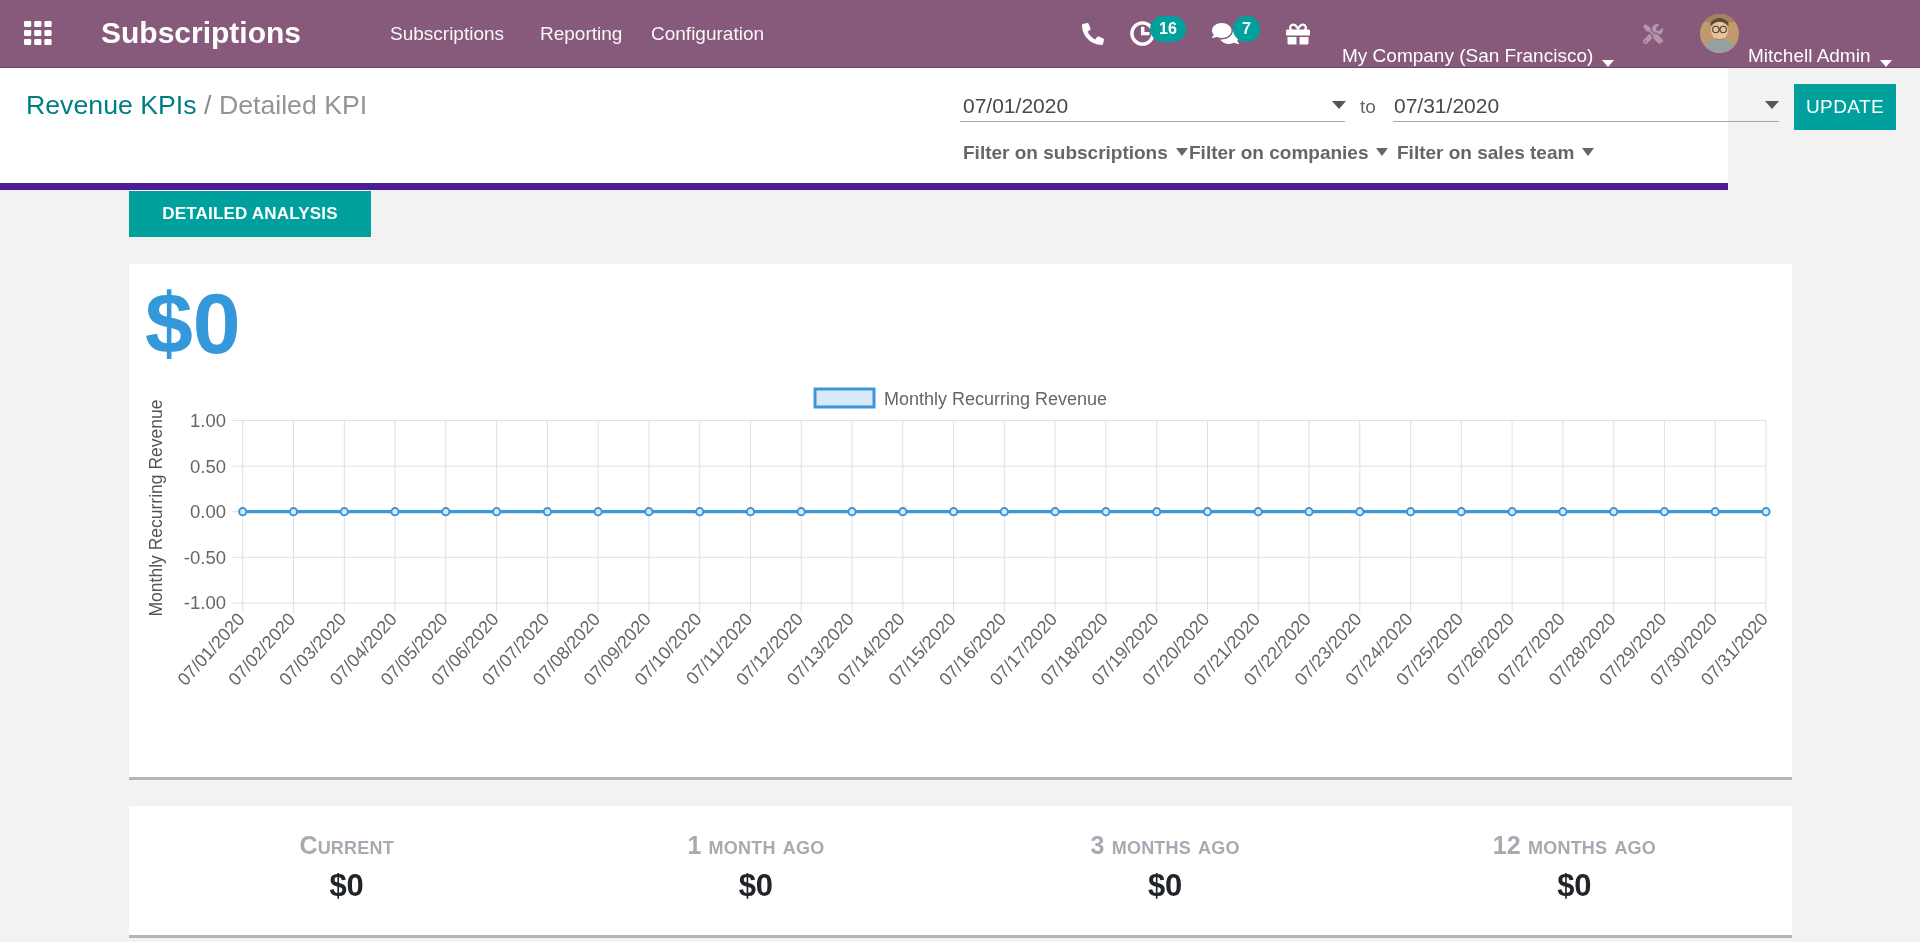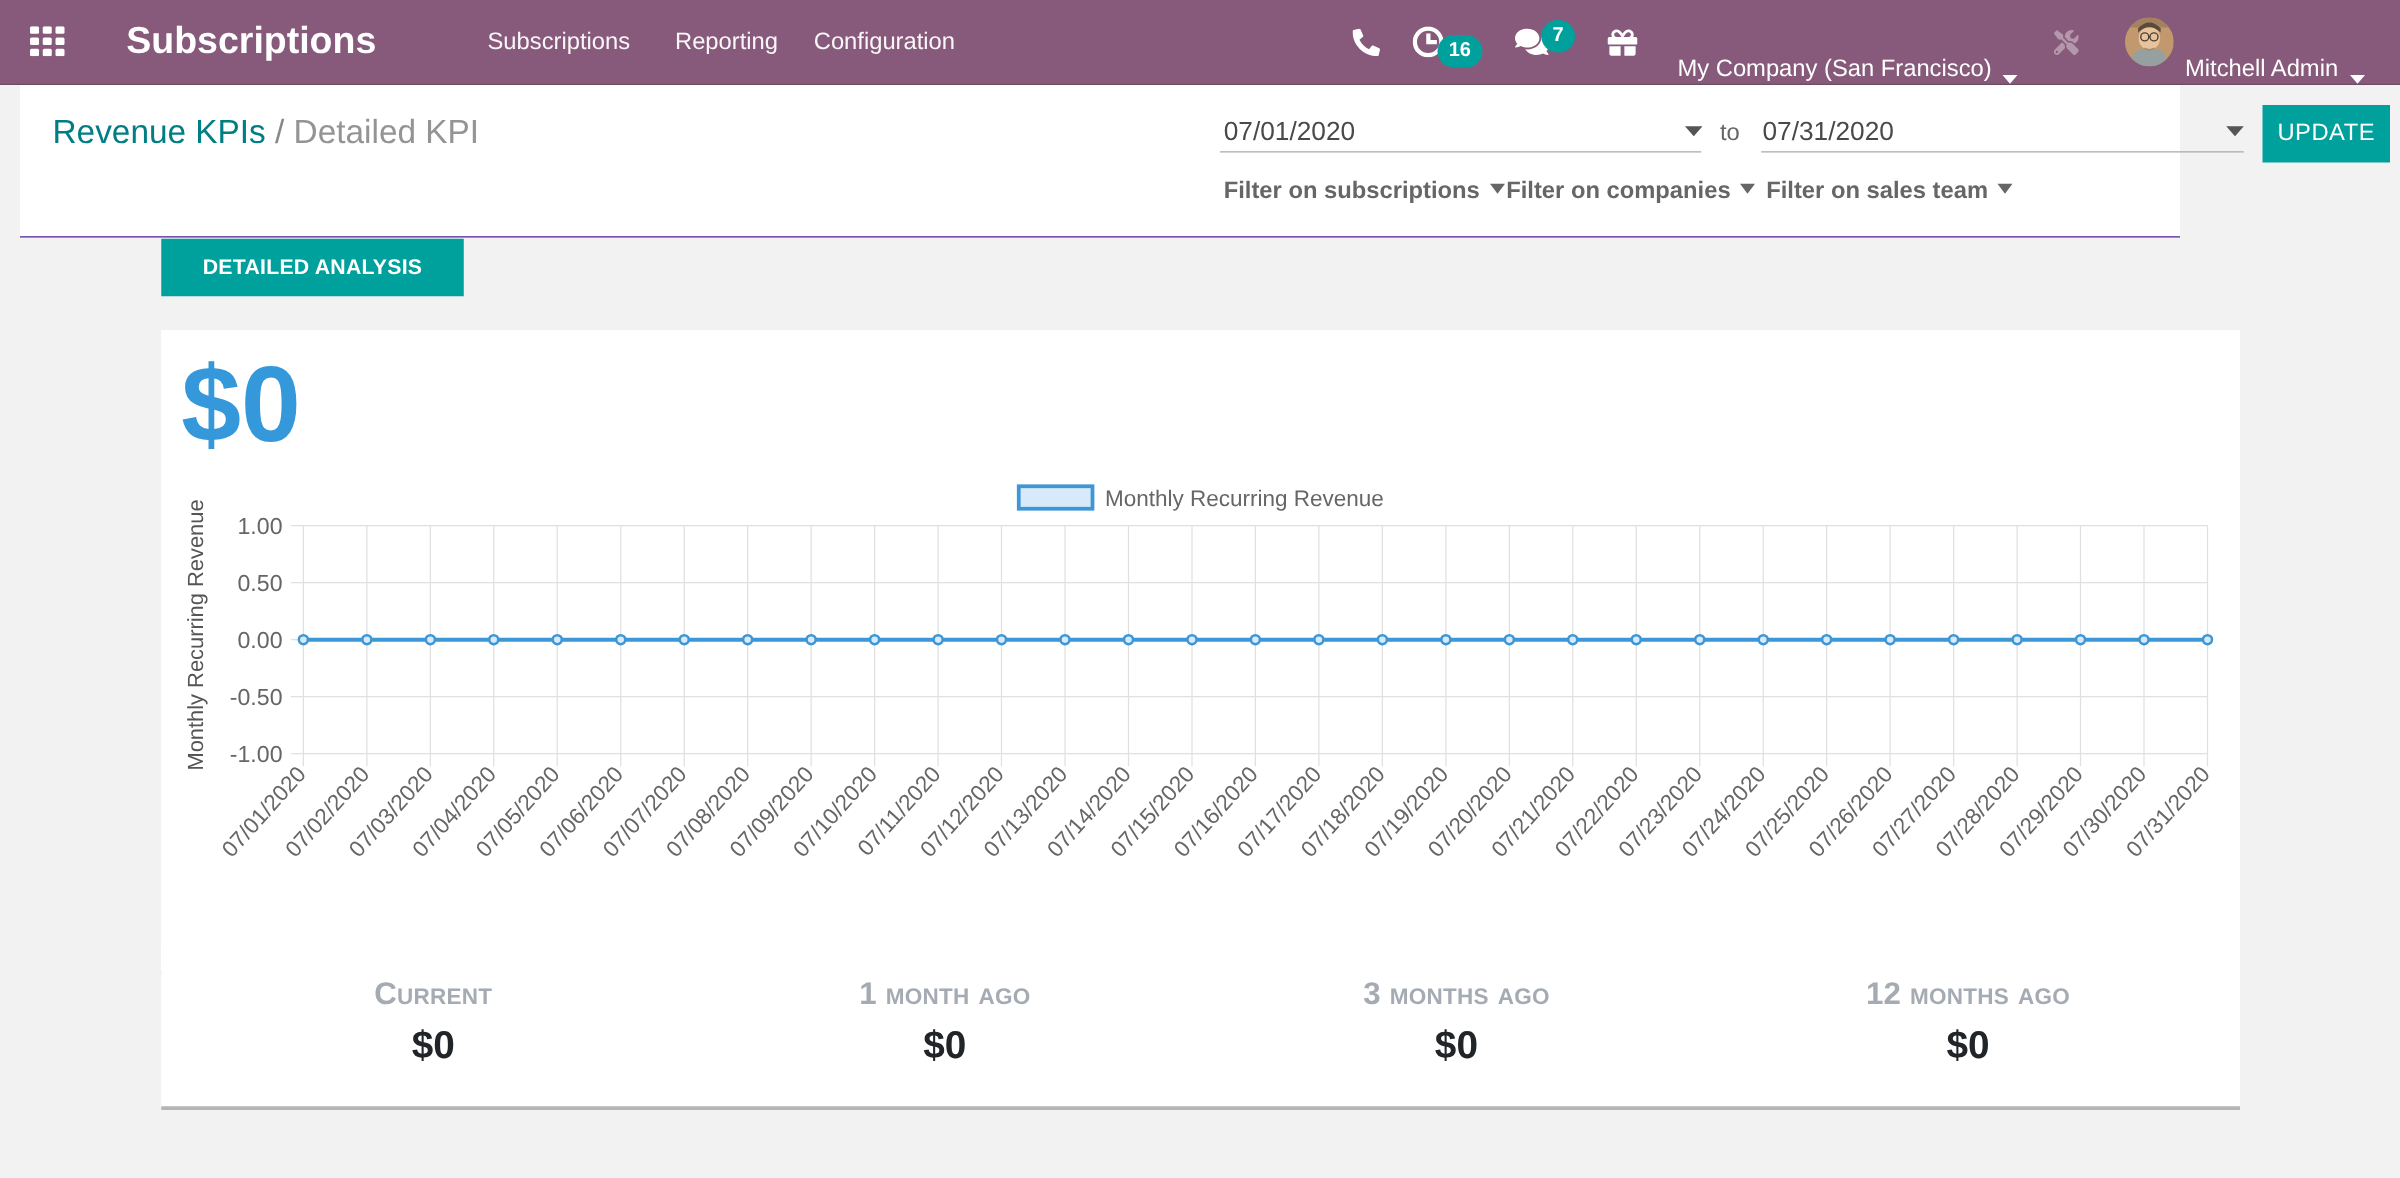--- a/index.html
+++ b/index.html
@@ -10,35 +10,35 @@
 #nav { position:absolute; top:0; left:0; width:1920px; height:68px; background:#875a7b; color:#fff; border-bottom:1px solid #6e4c64; }
 #nav .grid-ic { position:absolute; left:24px; top:21px; }
 #nav .brand { position:absolute; left:101px; top:16px; font-size:30px; font-weight:bold; color:#fff; }
 #nav .menu { position:absolute; top:0; height:67px; display:flex; align-items:center; font-size:19px; color:rgba(255,255,255,.95); }
 .ic { position:absolute; top:0; height:67px; display:flex; align-items:center; }
 .badge { position:absolute; background:#00a09d; color:#fff; font-size:16px; font-weight:bold; border-radius:13px; padding:3px 9px; line-height:1.25; }
 #nav .usr { position:absolute; font-size:19px; color:#fff; top:0; height:67px; display:flex; align-items:flex-end; }
 .caret { display:inline-block; width:0; height:0; border-left:6px solid transparent; border-right:6px solid transparent; border-top:7px solid #fff; margin-left:9px; vertical-align:middle; }
 
 
-#ctrl { position:absolute; top:68px; left:16px; width:1728px; height:122px; background:#fff; border-bottom:1px solid #4c1d95; }
+#ctrl { position:absolute; top:68px; left:0; width:1728px; height:122px; background:#fff; border-bottom:7px solid #4c1d95; }
 #bc { position:absolute; left:26px; top:22px; font-size:26.7px; color:#017e84; }
 #bc .sep { color:#888; } #bc .cur { color:#949494; }
 .dinput { position:absolute; font-size:21px; color:#494949; }
 .dline { position:absolute; height:1px; background:#a9a9a9; }
 .dcaret { position:absolute; width:0; height:0; border-left:7px solid transparent; border-right:7px solid transparent; border-top:8px solid #555; }
 #to { position:absolute; left:1360px; top:28px; font-size:19px; color:#666; }
 .filter { position:absolute; top:74px; font-size:19px; color:#666;font-weight:bold; }
 .filter .caret { border-top-color:#666; border-left-width:6.5px; border-right-width:6.5px; border-top-width:8px; margin-left:8px; margin-top:-3px; }
 #update { position:absolute; left:1794px; top:16px; width:102px; height:46px; background:#00a09d; color:#fff; font-size:19px; font-weight:normal; text-align:center; line-height:46px; letter-spacing:.4px; }
 
 
 #tab { position:absolute; left:129px; top:191px; width:242px; height:46px; background:#00a09d; color:#fff; font-size:17px; font-weight:bold; text-align:center; line-height:46px; letter-spacing:.2px; }
 #chartcard { position:absolute; left:129px; top:264px; width:1663px; height:516px; background:#fff; border-bottom:3px solid #b5b5b5; }
-#stats { position:absolute; left:129px; top:756px; width:1663px; height:132px; background:#fff; border-bottom:3px solid #b5b5b5; display:flex; padding:0 13px; }
+#stats { position:absolute; left:129px; top:806px; width:1663px; height:132px; background:#fff; border-bottom:3px solid #b5b5b5; display:flex; padding:0 13px; }
 #stats .col { flex:1; text-align:center; }
 #stats .hd { margin-top:25px; font-variant:small-caps; font-weight:bold; font-size:25px; color:#a5abb3; letter-spacing:.2px; }
 #stats .val { margin-top:8px; font-size:31px; font-weight:bold; color:#212529; }
 </style>
 </head>
 <body>
 <div id="page">
 
 <div id="nav">
   <span class="grid-ic"><svg width="28" height="24" viewBox="0 0 28 24" fill="#fff">
@@ -62,21 +62,21 @@
         <svg width="22" height="22" viewBox="0 0 512 512" fill="#fff">
           <path transform="scale(-1,1) translate(-512,0)" d="M493.4 24.6l-104-24c-11.3-2.6-22.9 3.3-27.5 13.9l-48 112c-4.2 9.8-1.4 21.3 6.9 28l60.6 49.6c-36 76.7-98.9 140.5-177.2 177.2l-49.6-60.6c-6.8-8.3-18.2-11.1-28-6.9l-112 48C3.9 366.5-2 378.1.6 389.4l24 104C27.1 504.2 36.7 512 48 512c256.1 0 464-207.5 464-464 0-11.2-7.7-20.9-18.6-23.4z"></path>
         </svg>
       </span>
   <span class="ic" style="left:1130px;">
         <svg width="25" height="25" viewBox="0 0 25 25">
           <circle cx="12.5" cy="12.5" r="10.6" fill="none" stroke="#fff" stroke-width="3.4"></circle>
           <path d="M12.7 5.8 V12.6 H19.5" fill="none" stroke="#fff" stroke-width="3.4"></path>
         </svg>
       </span>
-  <span class="badge" style="left:1150px; top:28px;">16</span>
+  <span class="badge" style="left:1150px; top:16px;">16</span>
   <span class="ic" style="left:1212px;">
         <svg width="27" height="27" viewBox="0 0 576 512" fill="#fff">
           <path d="M416 192c0-88.4-93.1-160-208-160S0 103.6 0 192c0 34.3 14.1 65.9 38 92-13.4 30.2-35.5 54.2-35.8 54.5-2.2 2.3-2.8 5.7-1.5 8.7S4.8 352 8 352c36.6 0 66.9-12.3 88.7-25 32.2 15.7 70.3 25 111.3 25 114.9 0 208-71.6 208-160zm122 220c23.9-26 38-57.7 38-92 0-66.9-53.5-124.2-129.3-148.1.9 6.6 1.3 13.3 1.3 20.1 0 105.9-107.7 192-240 192-10.8 0-21.3-.8-31.7-1.9C207.8 439.6 281.8 480 368 480c41 0 79.1-9.2 111.3-25 21.8 12.7 52.1 25 88.7 25 3.2 0 6.1-1.9 7.3-4.8 1.3-2.9.7-6.3-1.5-8.7-.3-.3-22.4-24.2-35.8-54.5z"></path>
         </svg>
       </span>
   <span class="badge" style="left:1233px; top:16px;">7</span>
   <span class="ic" style="left:1286px;">
         <svg width="24" height="24" viewBox="0 0 512 512" fill="#fff">
           <path d="M32 448c0 17.7 14.3 32 32 32h160V320H32v128zm256 32h160c17.7 0 32-14.3 32-32V320H288v160zm192-320h-42.1c6.2-12.1 10.1-25.5 10.1-40 0-48.5-39.5-88-88-88-41.6 0-68.5 21.3-103 68.3-34.5-47-61.4-68.3-103-68.3-48.5 0-88 39.5-88 88 0 14.5 3.8 27.9 10.1 40H32c-17.7 0-32 14.3-32 32v80c0 8.8 7.2 16 16 16h480c8.8 0 16-7.2 16-16v-80c0-17.7-14.3-32-32-32zm-326.1 0c-22.1 0-40-17.9-40-40s17.9-40 40-40c19.9 0 34.6 3.3 86.1 80h-86.1zm206.1 0h-86.1c51.4-76.5 65.7-80 86.1-80 22.1 0 40 17.9 40 40s-17.9 40-40 40z"></path>
         </svg>

